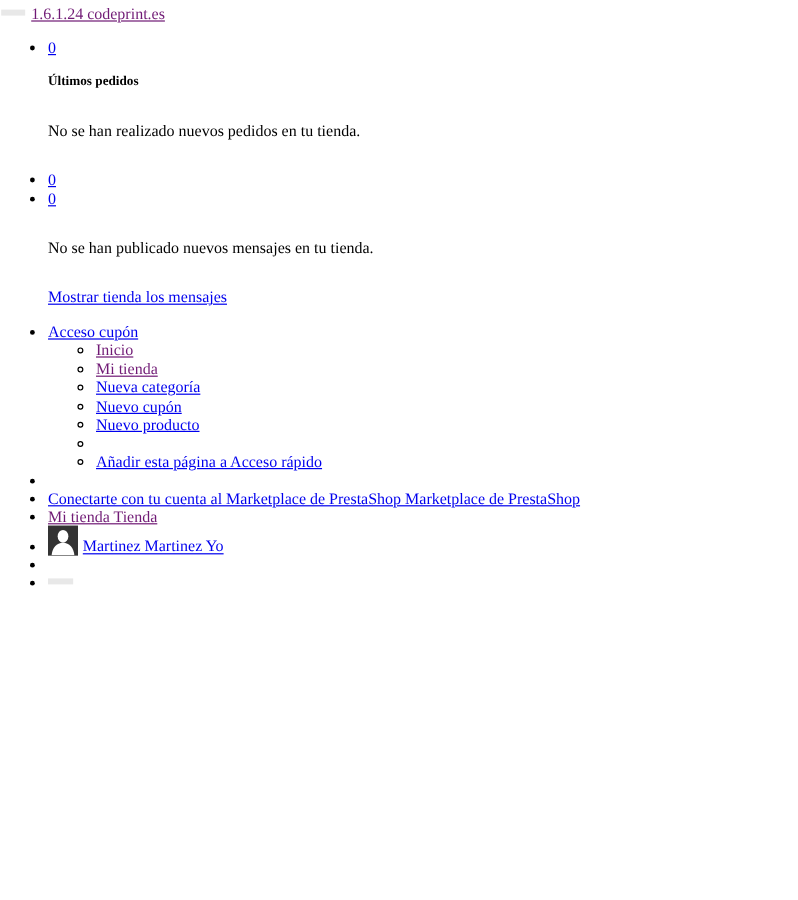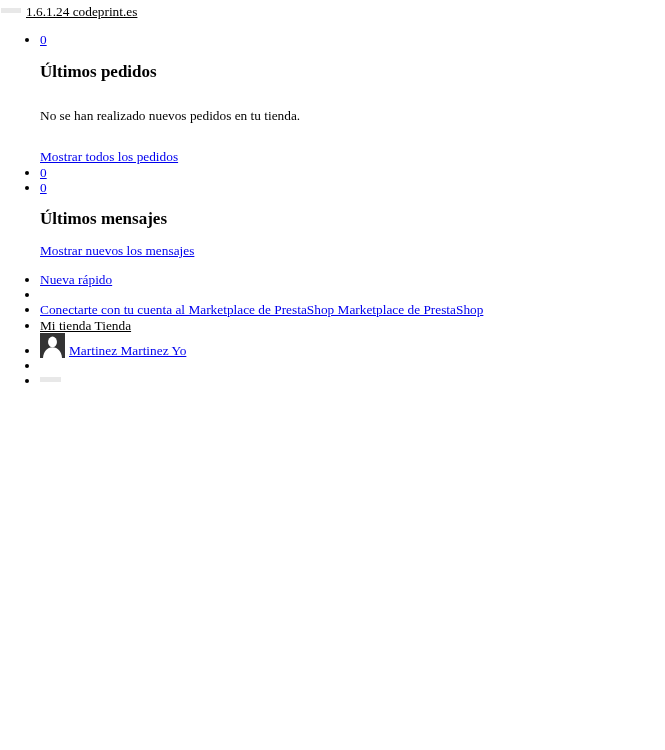--- a/index.html
+++ b/index.html
@@ -27,30 +27,30 @@
   ul ul {
     margin: 0;
     padding-left: 40px;
     list-style-type: circle;
   }
   li { margin: 0; padding: 0; }
 
   p  { margin: 26px 0; }
   h3 {
     margin: 14px 0;
-    font-size: 17px;
+    font-size: 11px;
     font-weight: bold;
     line-height: 1.16;
   }
 
   a {
     color: #0000ee;
     text-decoration: underline;
   }
-  a.visited { color: #000000; }
+  a.visited { color: #701a75; }
 
   
   .header-line {
     margin: 0;
     padding: 4px 0 0 0;
     white-space: nowrap;
   }
   .logo-placeholder {
     display: inline-block;
     width: 20px;
@@ -90,38 +90,58 @@
 <p class="header-line">
   <span class="logo-placeholder"></span><a href="#" class="visited">1.6.1.24 codeprint.es</a>
 </p>
 
 <ul>
 
   <li>
     <a href="#">0</a>
     <h3>Últimos pedidos</h3>
     <p>No se han realizado nuevos pedidos en tu tienda.</p>
-    <a href="#">Mostrar todos los pedidos</a>
   </li>
 
   <li>
     <a href="#">0</a>
   </li>
 
   <li>
     <a href="#">0</a>
-    <h3>Últimos mensajes</h3>
-    <a href="#">Mostrar nuevos los mensajes</a>
+    <p>No se han publicado nuevos mensajes en tu tienda.</p>
+    <a href="#">Mostrar tienda los mensajes</a>
   </li>
 </ul>
 
 <ul>
 
   <li>
-    <a href="#">Nueva rápido</a>
+    <a href="#">Acceso cupón</a>
+    <ul>
+      <li>
+        <a href="#" class="visited">Inicio</a>
+      </li>
+      <li>
+        <a href="#" class="visited">Mi tienda</a>
+      </li>
+      <li>
+        <a href="#">Nueva categoría</a>
+      </li>
+      <li>
+        <a href="#">Nuevo cupón</a>
+      </li>
+      <li>
+        <a href="#">Nuevo producto</a>
+      </li>
+      <li>&nbsp;</li>
+      <li>
+        <a href="#">Añadir esta página a Acceso rápido</a>
+      </li>
+    </ul>
   </li>
 
   <li class="spacer-li">&nbsp;</li>
 
   <li>
     <span class="nowrap"><a href="#">Conectarte con tu cuenta al Marketplace de PrestaShop Marketplace de PrestaShop</a></span>
   </li>
 
   <li>
     <a href="#" class="visited">Mi tienda Tienda</a>

